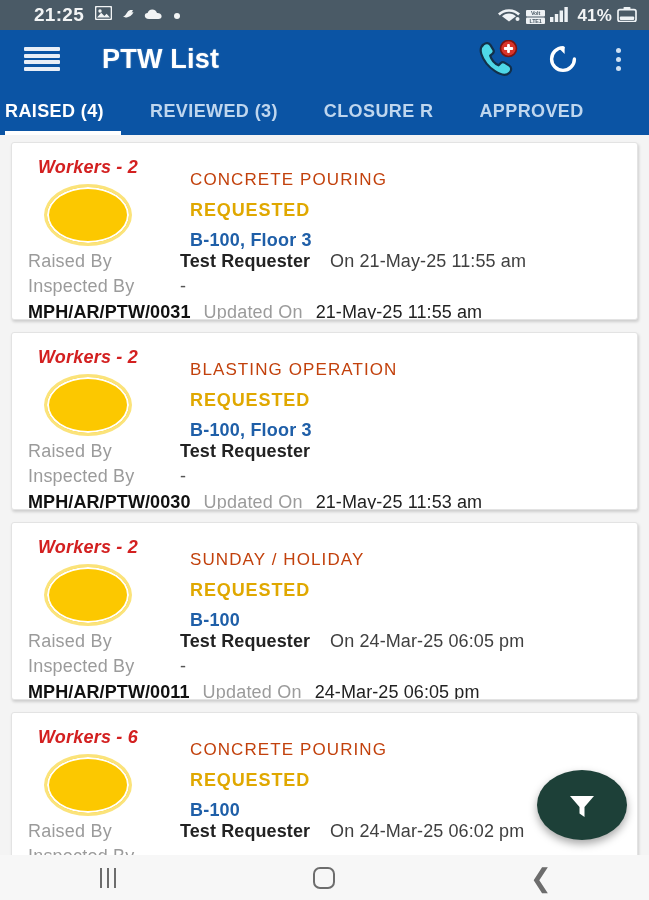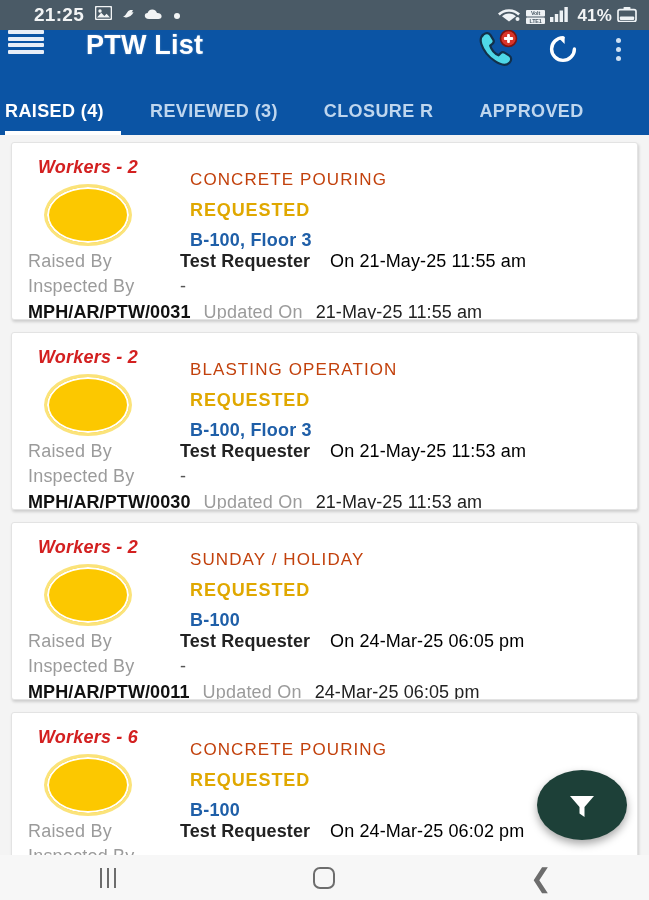--- a/index.html
+++ b/index.html
@@ -23,22 +23,22 @@
   .sb-left-icons { display:flex; align-items:center; gap:9px; margin-left:11px; }
   .sb-right { margin-left:auto; display:flex; align-items:flex-end; gap:5px; }
   .sb-batt-text { font-size:17px; font-weight:700; letter-spacing:.2px; }
   .volte { font-size:6px; line-height:6px; font-weight:700; text-align:center; letter-spacing:-.2px; }
   .ic { display:block; }
 
   
   .appbar {
     height:58px; width:100%;
     background:#0b54a4;
-    display:flex; align-items:flex-start;
-    padding:0 16px 0 8px;
+    display:flex; align-items:center;
+    padding:0 16px 0 24px;
   }
   .hamburger { width:36px; height:24px; display:flex; flex-direction:column; justify-content:space-between; cursor:pointer; }
   .hamburger span { display:block; height:4px; background:#e8eef7; border-radius:1px; }
   .appbar-title {
     color:#ffffff; font-size:27px; font-weight:700;
     margin-left:42px; letter-spacing:.2px;
     text-shadow:0 0 2px rgba(255,255,255,.35);
   }
   .appbar-actions { margin-left:auto; display:flex; align-items:center; gap:28px; padding-right:4px; }
   .act { cursor:pointer; display:flex; align-items:center; justify-content:center; }
@@ -111,21 +111,21 @@
   }
   .location {
     color:#1f5fa8; font-size:18px; font-weight:700;
     letter-spacing:.2px; margin-top:9px;
   }
 
   .meta-rows { position:absolute; left:16px; right:10px; top:108px; }
   .mrow { display:flex; align-items:flex-start; height:25px; }
   .mlabel { width:152px; flex:0 0 152px; color:#9b9b9b; font-size:18px; letter-spacing:.2px; }
   .mname { color:#222222; font-size:18px; font-weight:700; letter-spacing:.1px; }
-  .mdate { color:#000000; font-size:18px; font-weight:400; margin-left:20px; letter-spacing:.1px; }
+  .mdate { color:#404040; font-size:18px; font-weight:400; margin-left:20px; letter-spacing:.1px; }
   .mdash { color:#555555; font-size:18px; }
 
   .idrow { display:flex; align-items:baseline; height:25px; margin-top:1px; }
   .ptwid { color:#111111; font-size:18px; font-weight:700; letter-spacing:.1px; }
   .updlabel { color:#9b9b9b; font-size:18px; margin-left:13px; letter-spacing:.2px; }
   .upddate { color:#222222; font-size:18px; margin-left:13px; letter-spacing:.1px; }
 
   
   .fab {
     position:absolute; right:22px; bottom:60px;
@@ -298,21 +298,20 @@
         <div class="card-right">
           <div class="title">BLASTING OPERATION</div>
           <div class="status">REQUESTED</div>
           <div class="location">B-100, Floor 3</div>
         </div>
       </div>
       <div class="meta-rows">
         <div class="mrow">
           <span class="mlabel">Raised By</span>
           <span class="mname">Test Requester</span>
-          <span class="mdate">On 21-May-25 11:53 am</span>
         </div>
         <div class="mrow">
           <span class="mlabel">Inspected By</span>
           <span class="mdash">-</span>
         </div>
         <div class="idrow">
           <span class="ptwid">MPH/AR/PTW/0030</span>
           <span class="updlabel">Updated On</span>
           <span class="upddate">21-May-25 11:53 am</span>
         </div>

